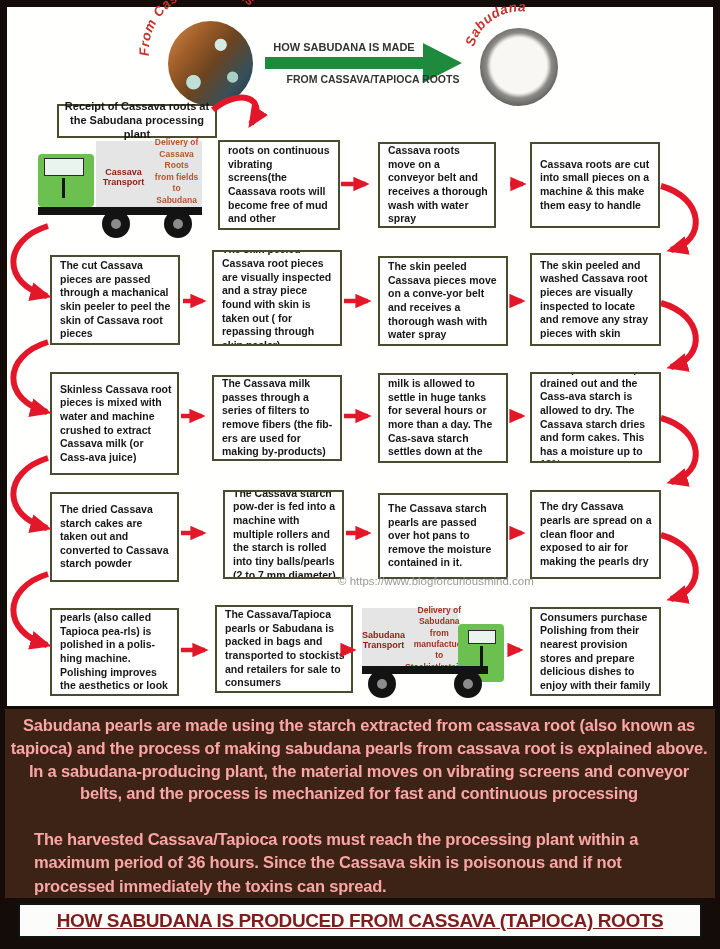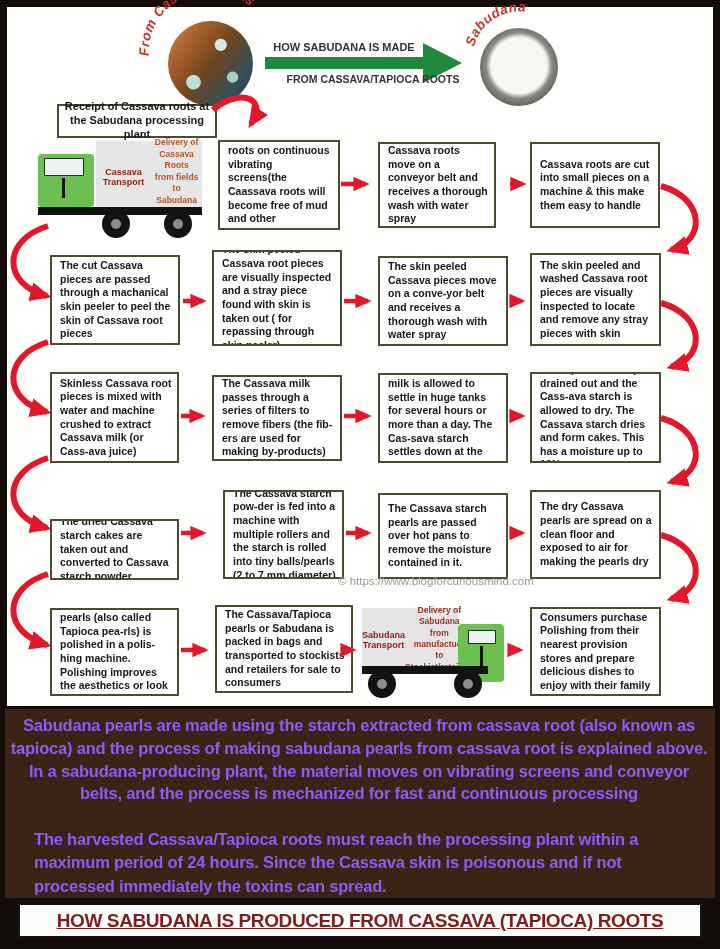--- a/index.html
+++ b/index.html
@@ -53,21 +53,21 @@
   .twindow{background:#e9f4ef;border:1px solid #2a2a2a;}
   .tpole{background:#151515;width:3px;}
   .tbase{background:#131313;}
   .wheel{background:#131313;border-radius:50%;}
   .hub{background:#8c8c8c;border-radius:50%;}
   .t-title{font-size:9px;font-weight:bold;color:#8f2115;margin-top:3px;}
   .t-body{font-size:8.5px;font-weight:bold;color:#b4562a;white-space:pre-line;line-height:1.35;margin-top:5px;}
   .t-body.dark{color:#a03323;}
 
   
-  .fpara{font-weight:bold;color:#8b5cf6;letter-spacing:-0.2px;}
+  .fpara{font-weight:bold;color:#fca5a5;letter-spacing:-0.2px;}
   .fpara1{position:absolute;left:8px;top:714px;width:702px;font-size:16.5px;line-height:1.38;text-align:center;}
   .fpara2{position:absolute;left:34px;top:828px;width:660px;font-size:16.5px;line-height:1.42;text-align:left;}
   .title-bar{
     position:absolute;left:18px;top:903px;width:684px;height:35px;z-index:2;
     background:#fcfcfa;border:2px solid #131313;box-sizing:border-box;
     display:flex;align-items:center;justify-content:center;
   }
   .title-bar span{font-size:19px;font-weight:bold;color:#7f1d1d;text-decoration:underline;letter-spacing:-0.4px;white-space:nowrap;}
 </style>
 </head>
@@ -131,26 +131,26 @@
 
 <div class="ybox step" style="left:218px;top:140px;width:122px;height:90px">Passing Cassava roots on continuous vibrating screens(the Caassava roots will become free of mud and other contaminants)</div>
 <div class="ybox step" style="left:378px;top:142px;width:118px;height:86px">Cassava roots move on a conveyor belt and receives a thorough wash with water spray</div>
 <div class="ybox step" style="left:530px;top:142px;width:130px;height:86px">Cassava roots are cut into small pieces on a machine &amp; this make them easy to handle</div>
 
 <div class="ybox step" style="left:50px;top:255px;width:130px;height:90px">The cut Cassava pieces are passed through a machanical skin peeler to peel the skin of Cassava root pieces</div>
 <div class="ybox step" style="left:212px;top:250px;width:130px;height:96px">The skin peeled Cassava root pieces are visually inspected and a stray piece found with skin is taken out ( for repassing through skin peeler)</div>
 <div class="ybox step" style="left:378px;top:256px;width:130px;height:90px">The skin peeled Cassava pieces move on a conve-yor belt and receives a thorough wash with water spray</div>
 <div class="ybox step" style="left:530px;top:253px;width:131px;height:93px">The skin peeled and washed Cassava root pieces are visually inspected to locate and remove any stray pieces with skin</div>
 
-<div class="ybox step" style="left:50px;top:372px;width:129px;height:91px">Skinless Cassava root pieces is mixed with water and machine crushed to extract Cassava milk (or Cass-ava juice)</div>
+<div class="ybox step" style="left:50px;top:372px;width:129px;height:103px">Skinless Cassava root pieces is mixed with water and machine crushed to extract Cassava milk (or Cass-ava juice)</div>
 <div class="ybox step" style="left:212px;top:375px;width:130px;height:86px">The Cassava milk passes through a series of filters to remove fibers (the fib-ers are used for making by-products)</div>
 <div class="ybox step" style="left:378px;top:373px;width:130px;height:90px">The filtered Cassava milk is allowed to settle in huge tanks for several hours or more than a day. The Cas-sava starch settles down at the bottom.</div>
 <div class="ybox step" style="left:530px;top:372px;width:131px;height:91px">The liquid at the top is drained out and the Cass-ava starch is allowed to dry. The Cassava starch dries and form cakes. This has a moisture up to 12%</div>
 
-<div class="ybox step" style="left:50px;top:519px;width:129px;height:61px">The dried Cassava starch cakes are taken out and converted to Cassava starch powder</div>
+<div class="ybox step" style="left:50px;top:492px;width:129px;height:90px">The dried Cassava starch cakes are taken out and converted to Cassava starch powder</div>
 <div class="ybox step" style="left:223px;top:490px;width:121px;height:89px">The Cassava starch pow-der is fed into a machine with multiple rollers and the starch is rolled into tiny balls/pearls (2 to 7 mm diameter)</div>
 <div class="ybox step" style="left:378px;top:493px;width:130px;height:86px">The Cassava starch pearls are passed over hot pans to remove the moisture contained in it.</div>
 <div class="ybox step" style="left:530px;top:490px;width:131px;height:89px">The dry Cassava pearls are spread on a clean floor and exposed to air for making the pearls dry</div>
 
 <div class="ybox step" style="left:50px;top:608px;width:129px;height:88px">The dried Cassava pearls (also called Tapioca pea-rls) is polished in a polis-hing machine. Polishing improves the aesthetics or look of the pearls.</div>
 <div class="ybox step" style="left:215px;top:605px;width:138px;height:88px">The Cassava/Tapioca pearls or Sabudana is packed in bags and transported to stockists and retailers for sale to consumers</div>
 <div class="ybox step" style="left:530px;top:607px;width:131px;height:89px">Consumers purchase Polishing from their nearest provision stores and prepare delicious dishes to enjoy with their family</div>
 
 <div class="watermark">© https://www.blogforcuriousmind.com</div>
 
@@ -183,16 +183,16 @@
     <path d="M661,303 C704,315 707,357 671,367"></path>
     <path d="M48,342 C2,356 2,400 47,412"></path>
     <path d="M661,418 C704,430 707,472 671,482"></path>
     <path d="M48,458 C2,472 2,516 47,528"></path>
     <path d="M661,535 C704,547 707,589 671,599"></path>
     <path d="M48,574 C2,588 2,632 47,645"></path>
   </g>
 </svg>
 
 <div class="fpara fpara1">Sabudana pearls are made using the starch extracted from cassava root (also known as tapioca) and the process of making sabudana pearls from cassava root is explained above. In a sabudana-producing plant, the material moves on vibrating screens and conveyor  belts, and the process is mechanized for fast and continuous processing</div>
-<div class="fpara fpara2">The harvested Cassava/Tapioca roots must reach the processing plant  within a maximum period of 24 hours. Since the Cassava skin is poisonous and if not processed immediately  the toxins can spread.</div>
+<div class="fpara fpara2">The harvested Cassava/Tapioca roots must reach the processing plant  within a maximum period of 36 hours. Since the Cassava skin is poisonous and if not processed immediately  the toxins can spread.</div>
 <div class="title-bar">
   <span>HOW SABUDANA IS PRODUCED FROM CASSAVA (TAPIOCA) ROOTS</span>
 </div>
 
 </body></html>

